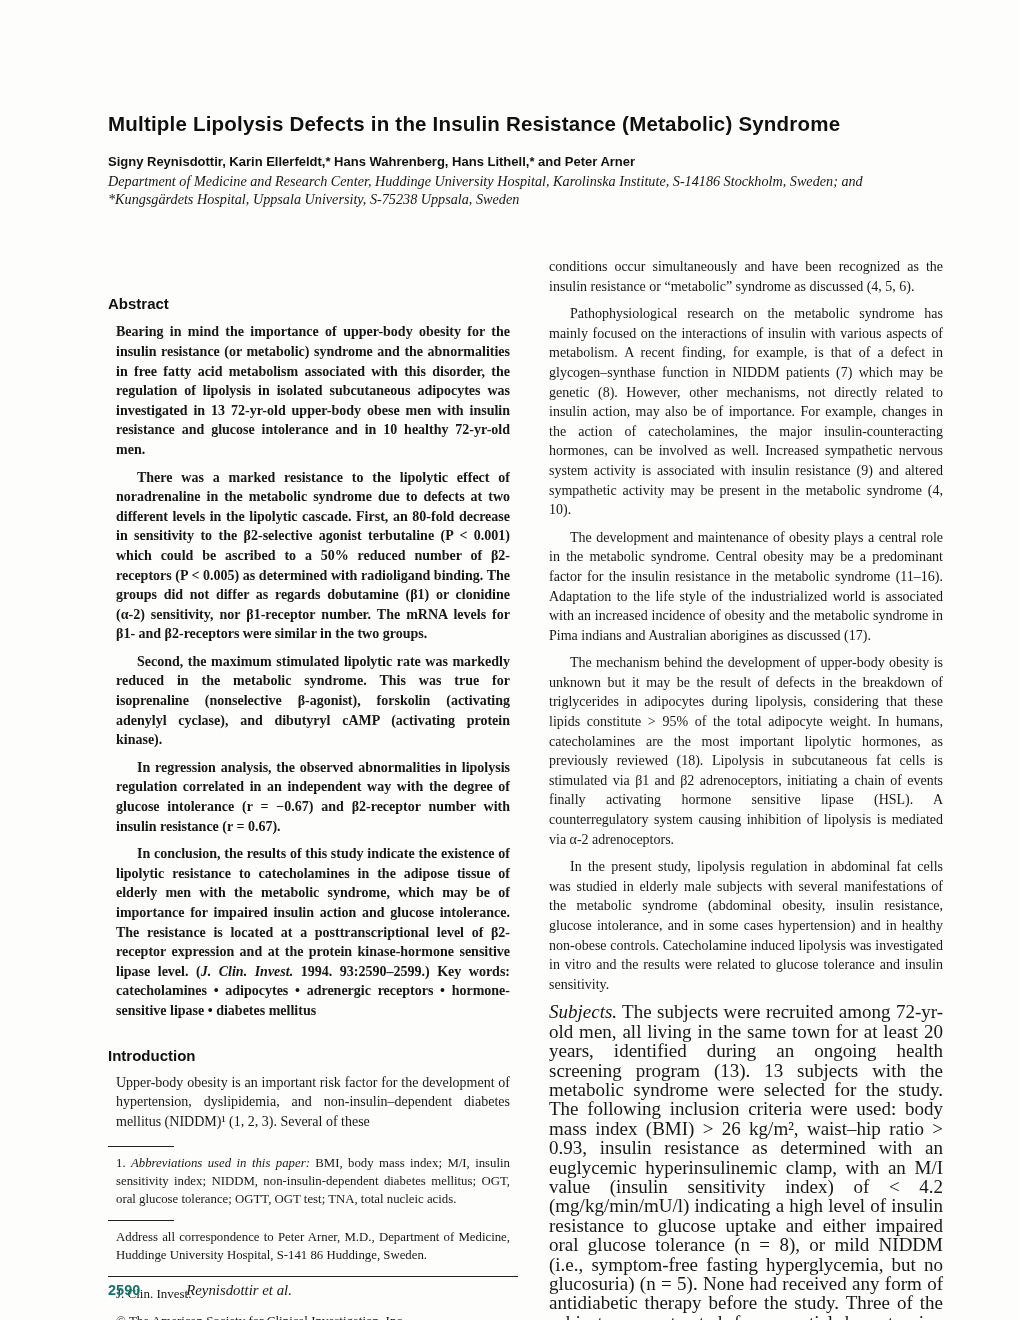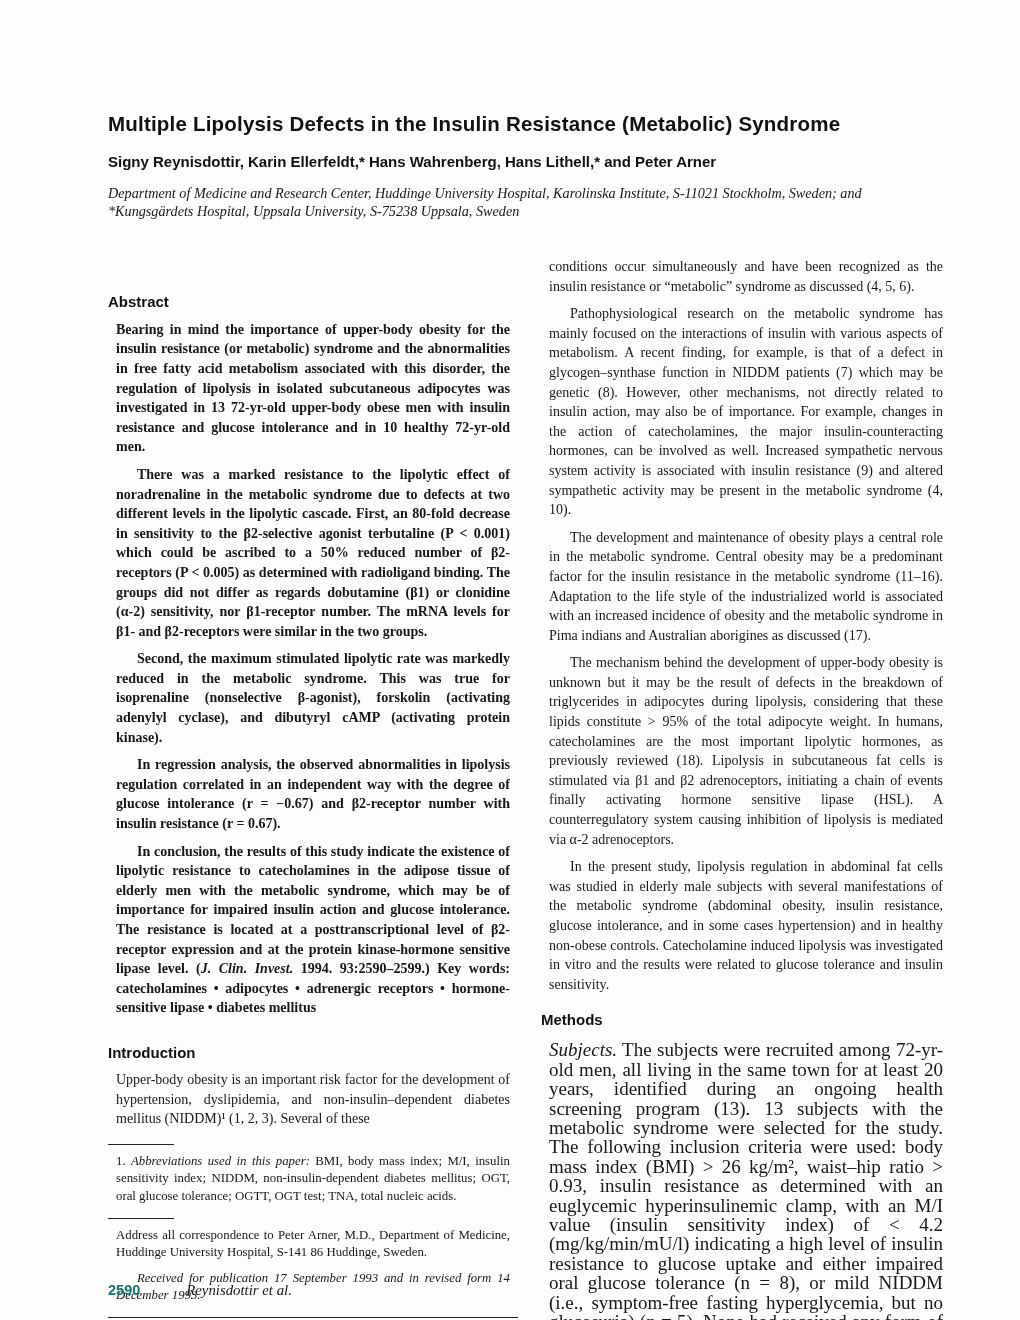--- a/index.html
+++ b/index.html
@@ -14,21 +14,21 @@
   }
   
   .masthead{position:absolute;left:108px;top:112px;width:846px;}
   .article-title{
     font-family:"Liberation Sans", sans-serif;
     font-size:20.5px;font-weight:700;letter-spacing:.2px;
     margin:0 0 16px 0;color:#101010;
   }
   .authors{
     font-family:"Liberation Sans", sans-serif;
-    font-size:15px;font-weight:700;margin:0 0 12px 0;color:#101010;
+    font-size:13px;font-weight:700;margin:0 0 0 0;color:#101010;
   }
   .affil{font-size:14.2px;font-style:italic;margin:0;line-height:18.6px;}
   
   .columns{
     position:absolute;left:108px;top:249px;width:846px;
     display:flex;gap:23px;align-items:center;
   }
   .col{width:410px;}
   h2.sect{
     font-family:"Liberation Sans", sans-serif;
@@ -56,21 +56,21 @@
   .rtitle{font-style:italic;font-size:14.8px;margin-left:42px;}
 </style>
 </head>
 <body>
 
 <div class="page">
 
   <header class="masthead">
     <h1 class="article-title">Multiple Lipolysis Defects in the Insulin Resistance (Metabolic) Syndrome</h1>
     <p class="authors">Signy Reynisdottir, Karin Ellerfeldt,* Hans Wahrenberg, Hans Lithell,* and Peter Arner</p>
-    <p class="affil">Department of Medicine and Research Center, Huddinge University Hospital, Karolinska Institute, S-11021 Stockholm, Sweden; and</p>
+    <p class="affil">Department of Medicine and Research Center, Huddinge University Hospital, Karolinska Institute, S-14186 Stockholm, Sweden; and</p>
     <p class="affil">*Kungsgärdets Hospital, Uppsala University, S-75238 Uppsala, Sweden</p>
   </header>
 
   <div class="columns">
 
     <div class="col">
       <section>
         <h2 class="sect">Abstract</h2>
         <p class="abs">Bearing in mind the importance of upper-body obesity for the insulin resistance (or metabolic) syndrome and the abnormalities in free fatty acid metabolism associated with this disorder, the regulation of lipolysis in isolated subcutaneous adipocytes was investigated in 13 72-yr-old upper-body obese men with insulin resistance and glucose intolerance and in 10 healthy 72-yr-old men.</p>
         <p class="abs ind">There was a marked resistance to the lipolytic effect of noradrenaline in the metabolic syndrome due to defects at two different levels in the lipolytic cascade. First, an 80-fold decrease in sensitivity to the β2-selective agonist terbutaline (P &lt; 0.001) which could be ascribed to a 50% reduced number of β2-receptors (P &lt; 0.005) as determined with radioligand binding. The groups did not differ as regards dobutamine (β1) or clonidine (α-2) sensitivity, nor β1-receptor number. The mRNA levels for β1- and β2-receptors were similar in the two groups.</p>
@@ -82,38 +82,36 @@
       <section>
         <h2 class="sect intro">Introduction</h2>
         <p>Upper-body obesity is an important risk factor for the development of hypertension, dyslipidemia, and non-insulin–dependent diabetes mellitus (NIDDM)¹ (1, 2, 3). Several of these</p>
       </section>
 
       <div class="footnotes">
         <div class="rule-short"></div>
         <p class="fn"><span>1. </span><span class="ital">Abbreviations used in this paper:</span><span> BMI, body mass index; M/I, insulin sensitivity index; NIDDM, non-insulin-dependent diabetes mellitus; OGT, oral glucose tolerance; OGTT, OGT test; TNA, total nucleic acids.</span></p>
         <div class="rule-short second"></div>
         <p class="fn">Address all correspondence to Peter Arner, M.D., Department of Medicine, Huddinge University Hospital, S-141 86 Huddinge, Sweden.</p>
-        <p class="fn ital recv">Received for publication 17 September 1993 and in revised form 14 December 1993.</p>
         <div class="rule-long"></div>
         <p class="fn jline">J. Clin. Invest.</p>
         <p class="fn jline">© The American Society for Clinical Investigation, Inc.</p>
         <p class="fn jline">0021-9738/94/06/2590/10  $2.00</p>
         <p class="fn jline">Volume 93, June 1994, 2590–2599</p>
       </div>
     </div>
 
     <div class="col">
       <p>conditions occur simultaneously and have been recognized as the insulin resistance or “metabolic” syndrome as discussed (4, 5, 6).</p>
       <p class="ind">Pathophysiological research on the metabolic syndrome has mainly focused on the interactions of insulin with various aspects of metabolism. A recent finding, for example, is that of a defect in glycogen–synthase function in NIDDM patients (7) which may be genetic (8). However, other mechanisms, not directly related to insulin action, may also be of importance. For example, changes in the action of catecholamines, the major insulin-counteracting hormones, can be involved as well. Increased sympathetic nervous system activity is associated with insulin resistance (9) and altered sympathetic activity may be present in the metabolic syndrome (4, 10).</p>
       <p class="ind">The development and maintenance of obesity plays a central role in the metabolic syndrome. Central obesity may be a predominant factor for the insulin resistance in the metabolic syndrome (11–16). Adaptation to the life style of the industrialized world is associated with an increased incidence of obesity and the metabolic syndrome in Pima indians and Australian aborigines as discussed (17).</p>
       <p class="ind">The mechanism behind the development of upper-body obesity is unknown but it may be the result of defects in the breakdown of triglycerides in adipocytes during lipolysis, considering that these lipids constitute &gt; 95% of the total adipocyte weight. In humans, catecholamines are the most important lipolytic hormones, as previously reviewed (18). Lipolysis in subcutaneous fat cells is stimulated via β1 and β2 adrenoceptors, initiating a chain of events finally activating hormone sensitive lipase (HSL). A counterregulatory system causing inhibition of lipolysis is mediated via α-2 adrenoceptors.</p>
       <p class="ind">In the present study, lipolysis regulation in abdominal fat cells was studied in elderly male subjects with several manifestations of the metabolic syndrome (abdominal obesity, insulin resistance, glucose intolerance, and in some cases hypertension) and in healthy non-obese controls. Catecholamine induced lipolysis was investigated in vitro and the results were related to glucose tolerance and insulin sensitivity.</p>
 
       <section>
-        <h2 class="sect methods">Methods</h2>
         <p class="methods-text"><span class="ital">Subjects.</span><span> The subjects were recruited among 72-yr-old men, all living in the same town for at least 20 years, identified during an ongoing health screening program (13). 13 subjects with the metabolic syndrome were selected for the study. The following inclusion criteria were used: body mass index (BMI) &gt; 26 kg/m², waist–hip ratio &gt; 0.93, insulin resistance as determined with an euglycemic hyperinsulinemic clamp, with an M/I value (insulin sensitivity index) of &lt; 4.2 (mg/kg/min/mU/l) indicating a high level of insulin resistance to glucose uptake and either impaired oral glucose tolerance (n = 8), or mild NIDDM (i.e., symptom-free fasting hyperglycemia, but no glucosuria) (n = 5). None had received any form of antidiabetic therapy before the study. Three of the subjects were treated for essential hypertension with calcium antagonists, and one subject was on pharmacological treatment of hyperlipidemia with a fibrate, otherwise the subjects were drug free. Ten non-obese healthy and drug free subjects with normal insulin</span></p>
       </section>
     </div>
 
   </div>
 
   <footer class="pagefoot">
     <span class="pnum">2590</span>
     <span class="rtitle">Reynisdottir et al.</span>
   </footer>

